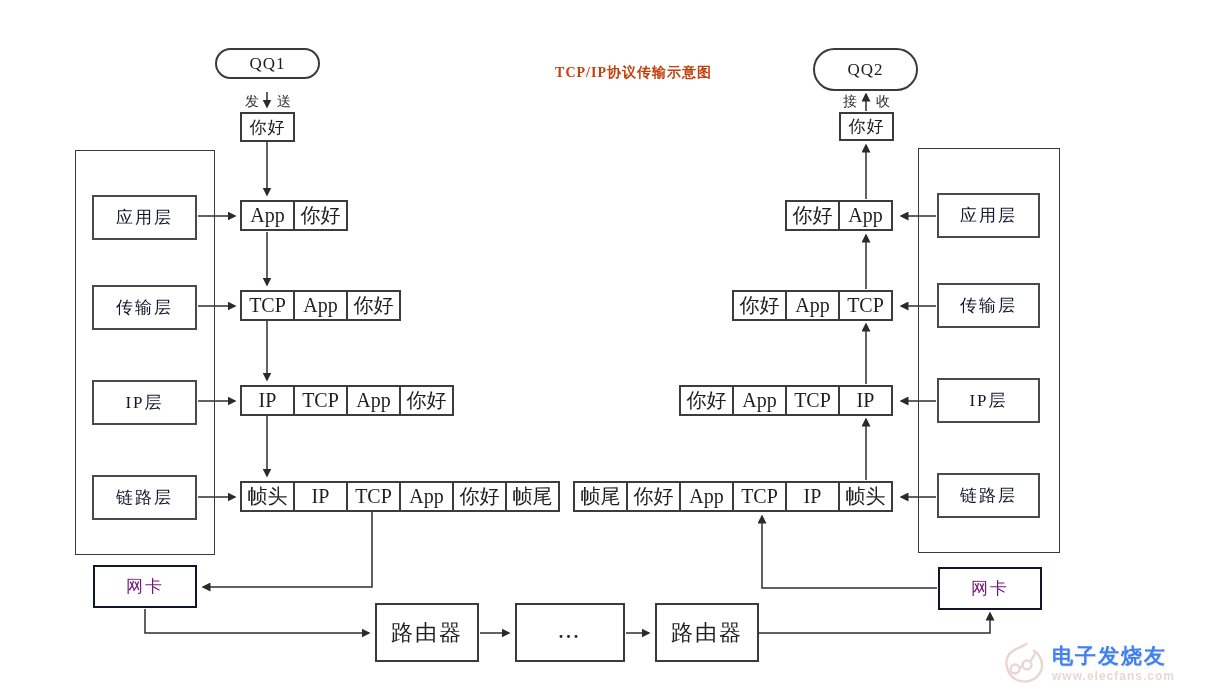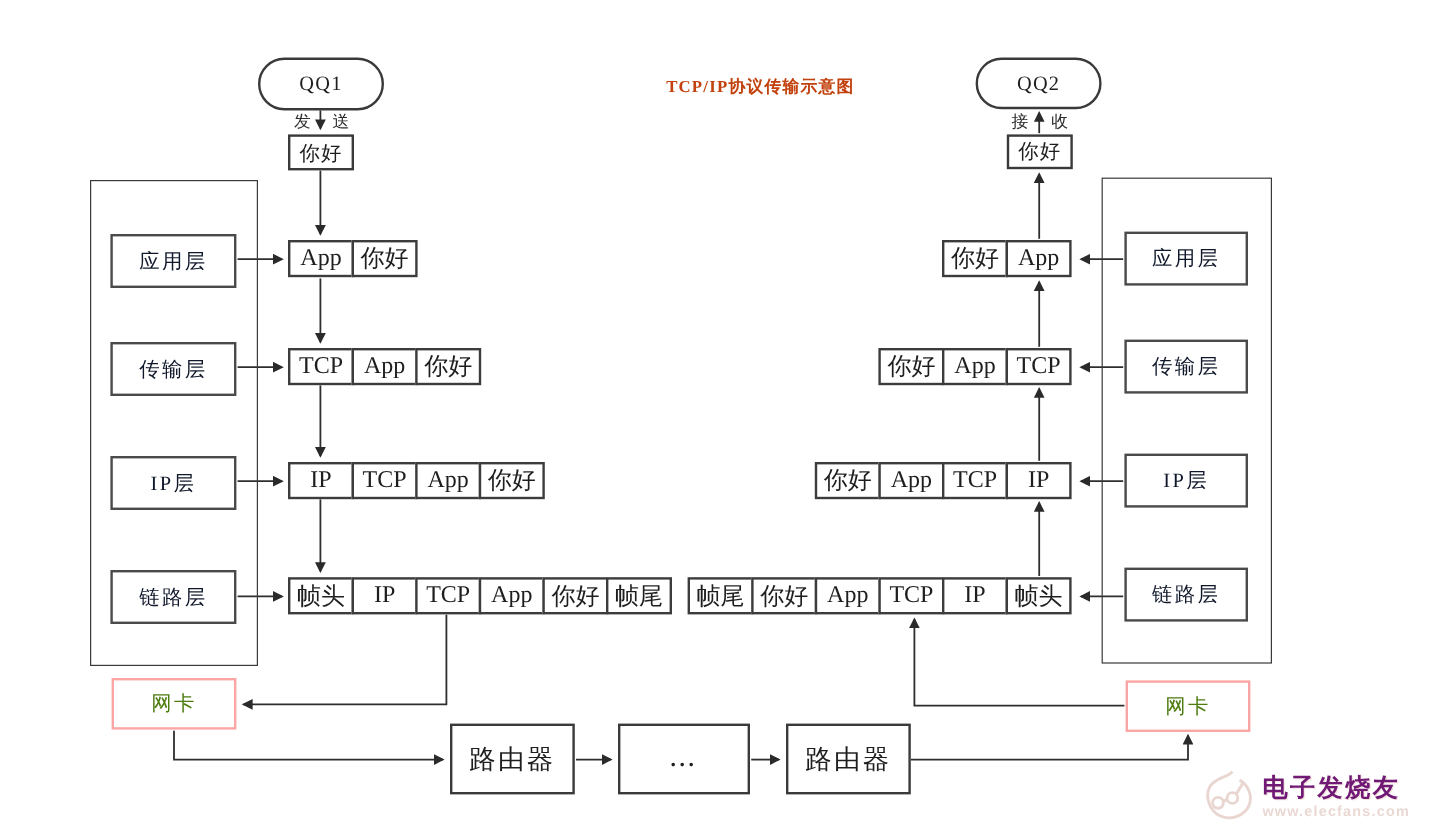--- a/index.html
+++ b/index.html
@@ -30,34 +30,34 @@
     border:2px solid #3c3c3c;background:#fff;
     margin-left:-2px;font-size:20px;letter-spacing:0;
   }
   .cell:first-child{margin-left:0;}
   .title{
     font-size:14px;font-weight:bold;letter-spacing:1px;text-align:right;color:#c2410c;
   }
   .action-char{font-size:14px;color:#2c2c2c;}
   .msg-box{font-size:17px;letter-spacing:1px;}
   .nic{
-    border:2px solid #fca5a5;background:#fff;color:#4d7c0f;
+    border:2px solid #0f172a;background:#fff;color:#701a75;
     display:flex;align-items:center;justify-content:center;
     font-size:17px;letter-spacing:2px;
   }
   .router{font-size:22px;letter-spacing:2px;}
   .dots{font-size:18px;font-weight:bold;letter-spacing:3px;}
   svg.wires{position:absolute;left:0;top:0;pointer-events:none;}
   .watermark{
     position:absolute;right:4px;bottom:4px;width:200px;height:60px;
     display:flex;align-items:center;
   }
   .wm-text{margin-left:4px;}
   .wm-brand{
-    font-size:21px;font-weight:bold;letter-spacing:2px;color:#701a75;
+    font-size:21px;font-weight:bold;letter-spacing:2px;color:#3b82f6;
     text-shadow:1px 1px 0 #f3e4e0;line-height:1.1;
   }
   .wm-site{
     font-size:12px;font-weight:bold;letter-spacing:1px;color:#ead8d3;
     font-family:"Liberation Sans","DejaVu Sans",sans-serif;
   }
 </style>
 </head>
 <body>
 
@@ -98,21 +98,21 @@
   <g stroke="#2e2e2e" stroke-width="1.5" fill="none">
     <line x1="936" y1="216" x2="901" y2="216" marker-end="url(#ah)"></line>
     <line x1="936" y1="306" x2="901" y2="306" marker-end="url(#ah)"></line>
     <line x1="936" y1="401" x2="901" y2="401" marker-end="url(#ah)"></line>
     <line x1="936" y1="497" x2="901" y2="497" marker-end="url(#ah)"></line>
   </g>
 </svg>
 
 <div class="abs title" style="left:448px;top:64px;width:264px;">TCP/IP协议传输示意图</div>
 
-<div class="abs stadium" style="left:215px;top:48px;width:105px;height:44px;">QQ1</div>
+<div class="abs stadium" style="left:215px;top:48px;width:105px;height:31px;">QQ1</div>
 <span class="abs action-char" style="left:245px;top:93px;">发</span>
 <span class="abs action-char" style="left:277px;top:93px;">送</span>
 <div class="abs box msg-box" style="left:240px;top:112px;width:55px;height:30px;">你好</div>
 
 <div class="abs stadium" style="left:813px;top:48px;width:105px;height:43px;">QQ2</div>
 <span class="abs action-char" style="left:843px;top:93px;">接</span>
 <span class="abs action-char" style="left:876px;top:93px;">收</span>
 <div class="abs box msg-box" style="left:839px;top:112px;width:55px;height:29px;">你好</div>
 
 <div class="abs outer" style="left:75px;top:150px;width:140px;height:405px;"></div>

